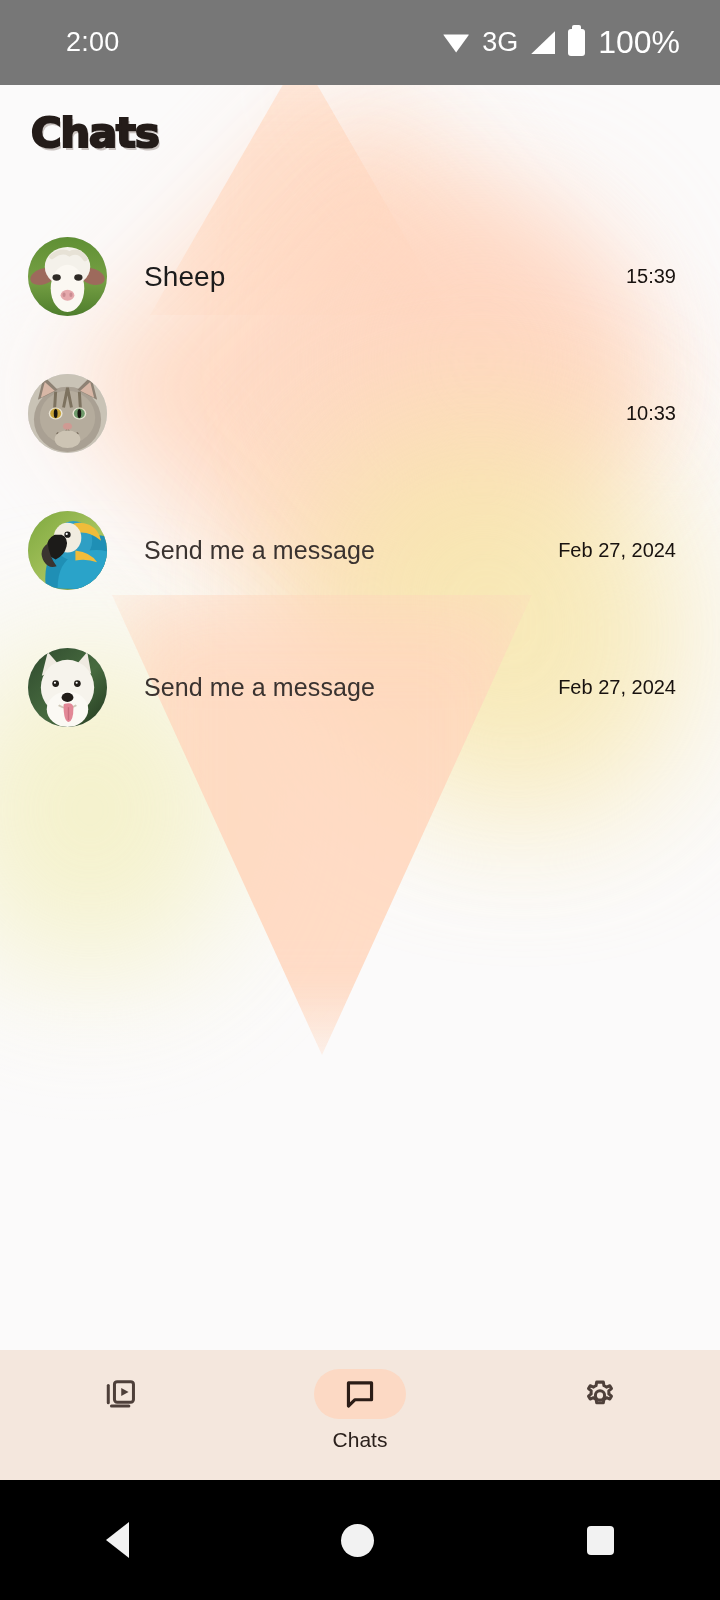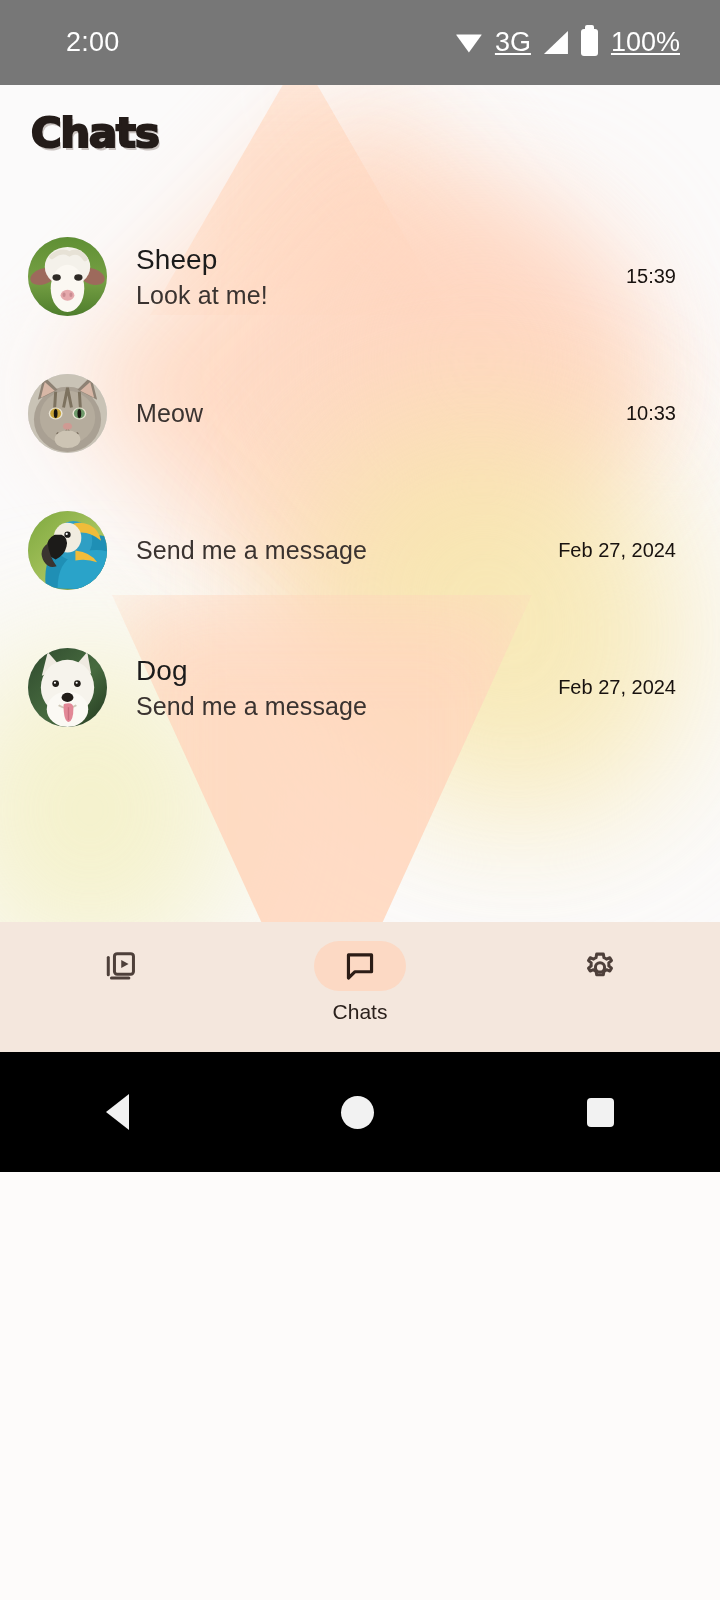--- a/index.html
+++ b/index.html
@@ -6,39 +6,39 @@
   html,body { width:720px; height:1600px; }
   body {
     font-family: "Liberation Sans", sans-serif;
     background:#fdfbfa;
     overflow:hidden;
     position:relative;
   }
   #phone {
     position:relative;
     width:720px;
-    height:1172px;
+    height:1600px;
     overflow:hidden;
     background:#7dd3fc;
   }
 
   
   .statusbar {
     position:absolute; top:0; left:0;
     width:720px; height:85px;
     background:#777777;
     display:flex; align-items:center;
     padding:0 40px 0 66px;
     z-index:40;
   }
   .sb-time { color:#ffffff; font-size:27px; letter-spacing:.2px; }
   .sb-right {
     margin-left:auto;
     display:flex; align-items:center; gap:13px;
-    color:#ffffff; font-size:27px;text-decoration:underline;
+    color:#ffffff; font-size:27px;
   }
   .ic-wifi {
     width:26px; height:20px;
     background:#fff;
     clip-path: polygon(0% 10%, 100% 10%, 50% 100%);
     border-radius:3px 3px 0 0;
   }
   .ic-signal {
     width:24px; height:23px;
     background:#fff;
@@ -48,21 +48,21 @@
     width:17px; height:27px;
     background:#fff;
     border-radius:3px;
     position:relative;
   }
   .ic-batt:after{
     content:""; position:absolute; top:-4px; left:4px;
     width:9px; height:4px; background:#fff; border-radius:2px 2px 0 0;
   }
   .sb-3g { font-size:27px; }
-  .sb-pct { font-size:27px; }
+  .sb-pct { font-size:32px; }
 
   
   .bg-wrap {
     position:absolute; top:85px; left:0;
     width:720px; height:1265px;
     overflow:hidden;
     z-index:0;
     background:#fbfafa;
   }
   .blob-main {
@@ -158,24 +158,24 @@
   .avatar {
     width:79px; height:79px;
     border-radius:50%;
     overflow:hidden;
     flex:0 0 79px;
     position:relative;
     background:#cfcfcf;
   }
   .avatar svg { display:block; width:100%; height:100%; }
   .chat-text {
-    margin-left:29px;
+    margin-left:37px;
     flex:1 1 auto;
     min-width:0;
-    display:flex; flex-direction:column; gap:9px;
+    display:flex; flex-direction:row; gap:9px;
   }
   .chat-name {
     font-size:28px;
     color:#1b1b1b;
     line-height:1;
     letter-spacing:.1px;
   }
   .chat-msg {
     font-size:25px;
     color:#3a3330;
@@ -298,21 +298,20 @@
           <ellipse cx="29" cy="41" rx="4.2" ry="3.2" fill="#2e2a26"></ellipse>
           <ellipse cx="51" cy="41" rx="4.2" ry="3.2" fill="#2e2a26"></ellipse>
           <ellipse cx="40" cy="59" rx="7" ry="5.5" fill="#e5a9ac"></ellipse>
           <ellipse cx="36.5" cy="58.5" rx="1.6" ry="2.2" fill="#c98b90"></ellipse>
           <ellipse cx="43.5" cy="58.5" rx="1.6" ry="2.2" fill="#c98b90"></ellipse>
           <path d="M24 20 q10 -8 18 -3 q9 -5 16 5" stroke="#e7e2d6" stroke-width="5" fill="none" stroke-linecap="round"></path>
         </svg>
       </div>
       <div class="chat-text">
         <div class="chat-name">Sheep</div>
-        <div class="chat-msg">Look at me!</div>
       </div>
       <div class="chat-time">15:39</div>
     </div>
 
     <div class="chat-row">
       <div class="avatar">
         <svg viewBox="0 0 80 80">
           <rect width="80" height="80" fill="#c9c3b6"></rect>
           <ellipse cx="40" cy="46" rx="34" ry="33" fill="#a9a093"></ellipse>
           <path d="M10 26 L16 2 L30 16 Z" fill="#8e8274"></path>
@@ -326,21 +325,20 @@
           <ellipse cx="28" cy="40" rx="5.5" ry="5" fill="#c9a438"></ellipse>
           <ellipse cx="52" cy="40" rx="5.5" ry="5" fill="#6f9a6b"></ellipse>
           <ellipse cx="28" cy="40" rx="1.9" ry="4.6" fill="#16130e"></ellipse>
           <ellipse cx="52" cy="40" rx="1.9" ry="4.6" fill="#16130e"></ellipse>
           <ellipse cx="40" cy="53" rx="4.6" ry="3.4" fill="#cf9a93"></ellipse>
           <path d="M40 57 q-6 6 -11 3 M40 57 q6 6 11 3" stroke="#6d6152" stroke-width="2.2" fill="none"></path>
           <ellipse cx="40" cy="66" rx="13" ry="9" fill="#cdc4b4"></ellipse>
         </svg>
       </div>
       <div class="chat-text">
-        <div class="chat-msg">Meow</div>
       </div>
       <div class="chat-time">10:33</div>
     </div>
 
     <div class="chat-row">
       <div class="avatar">
         <svg viewBox="0 0 80 80">
           <defs>
             <linearGradient id="gparrot" x1="0" y1="0" x2="1" y2="1">
               <stop offset="0%" stop-color="#7ea83f"></stop>
@@ -386,21 +384,20 @@
           <ellipse cx="50" cy="36" rx="3.4" ry="3.4" fill="#211d18"></ellipse>
           <ellipse cx="27.3" cy="35.2" rx="1.1" ry="1.1" fill="#ffffff"></ellipse>
           <ellipse cx="49.3" cy="35.2" rx="1.1" ry="1.1" fill="#ffffff"></ellipse>
           <ellipse cx="40" cy="50" rx="6" ry="4.6" fill="#211d18"></ellipse>
           <path d="M31 58 q9 6 18 0" stroke="#cfc7b8" stroke-width="2" fill="none"></path>
           <path d="M36 58 q0 16 5 17 q5 -1 5 -14 q0 -5 -5 -5 q-5 0 -5 2 Z" fill="#e28796"></path>
           <path d="M41 60 q0 8 0 13" stroke="#c96d7e" stroke-width="1.4" fill="none"></path>
         </svg>
       </div>
       <div class="chat-text">
-        <div class="chat-name">Dog</div>
         <div class="chat-msg">Send me a message</div>
       </div>
       <div class="chat-time">Feb 27, 2024</div>
     </div>
 
   </div>
 
   <div class="bottom-nav">
 
     <div class="nav-item">

